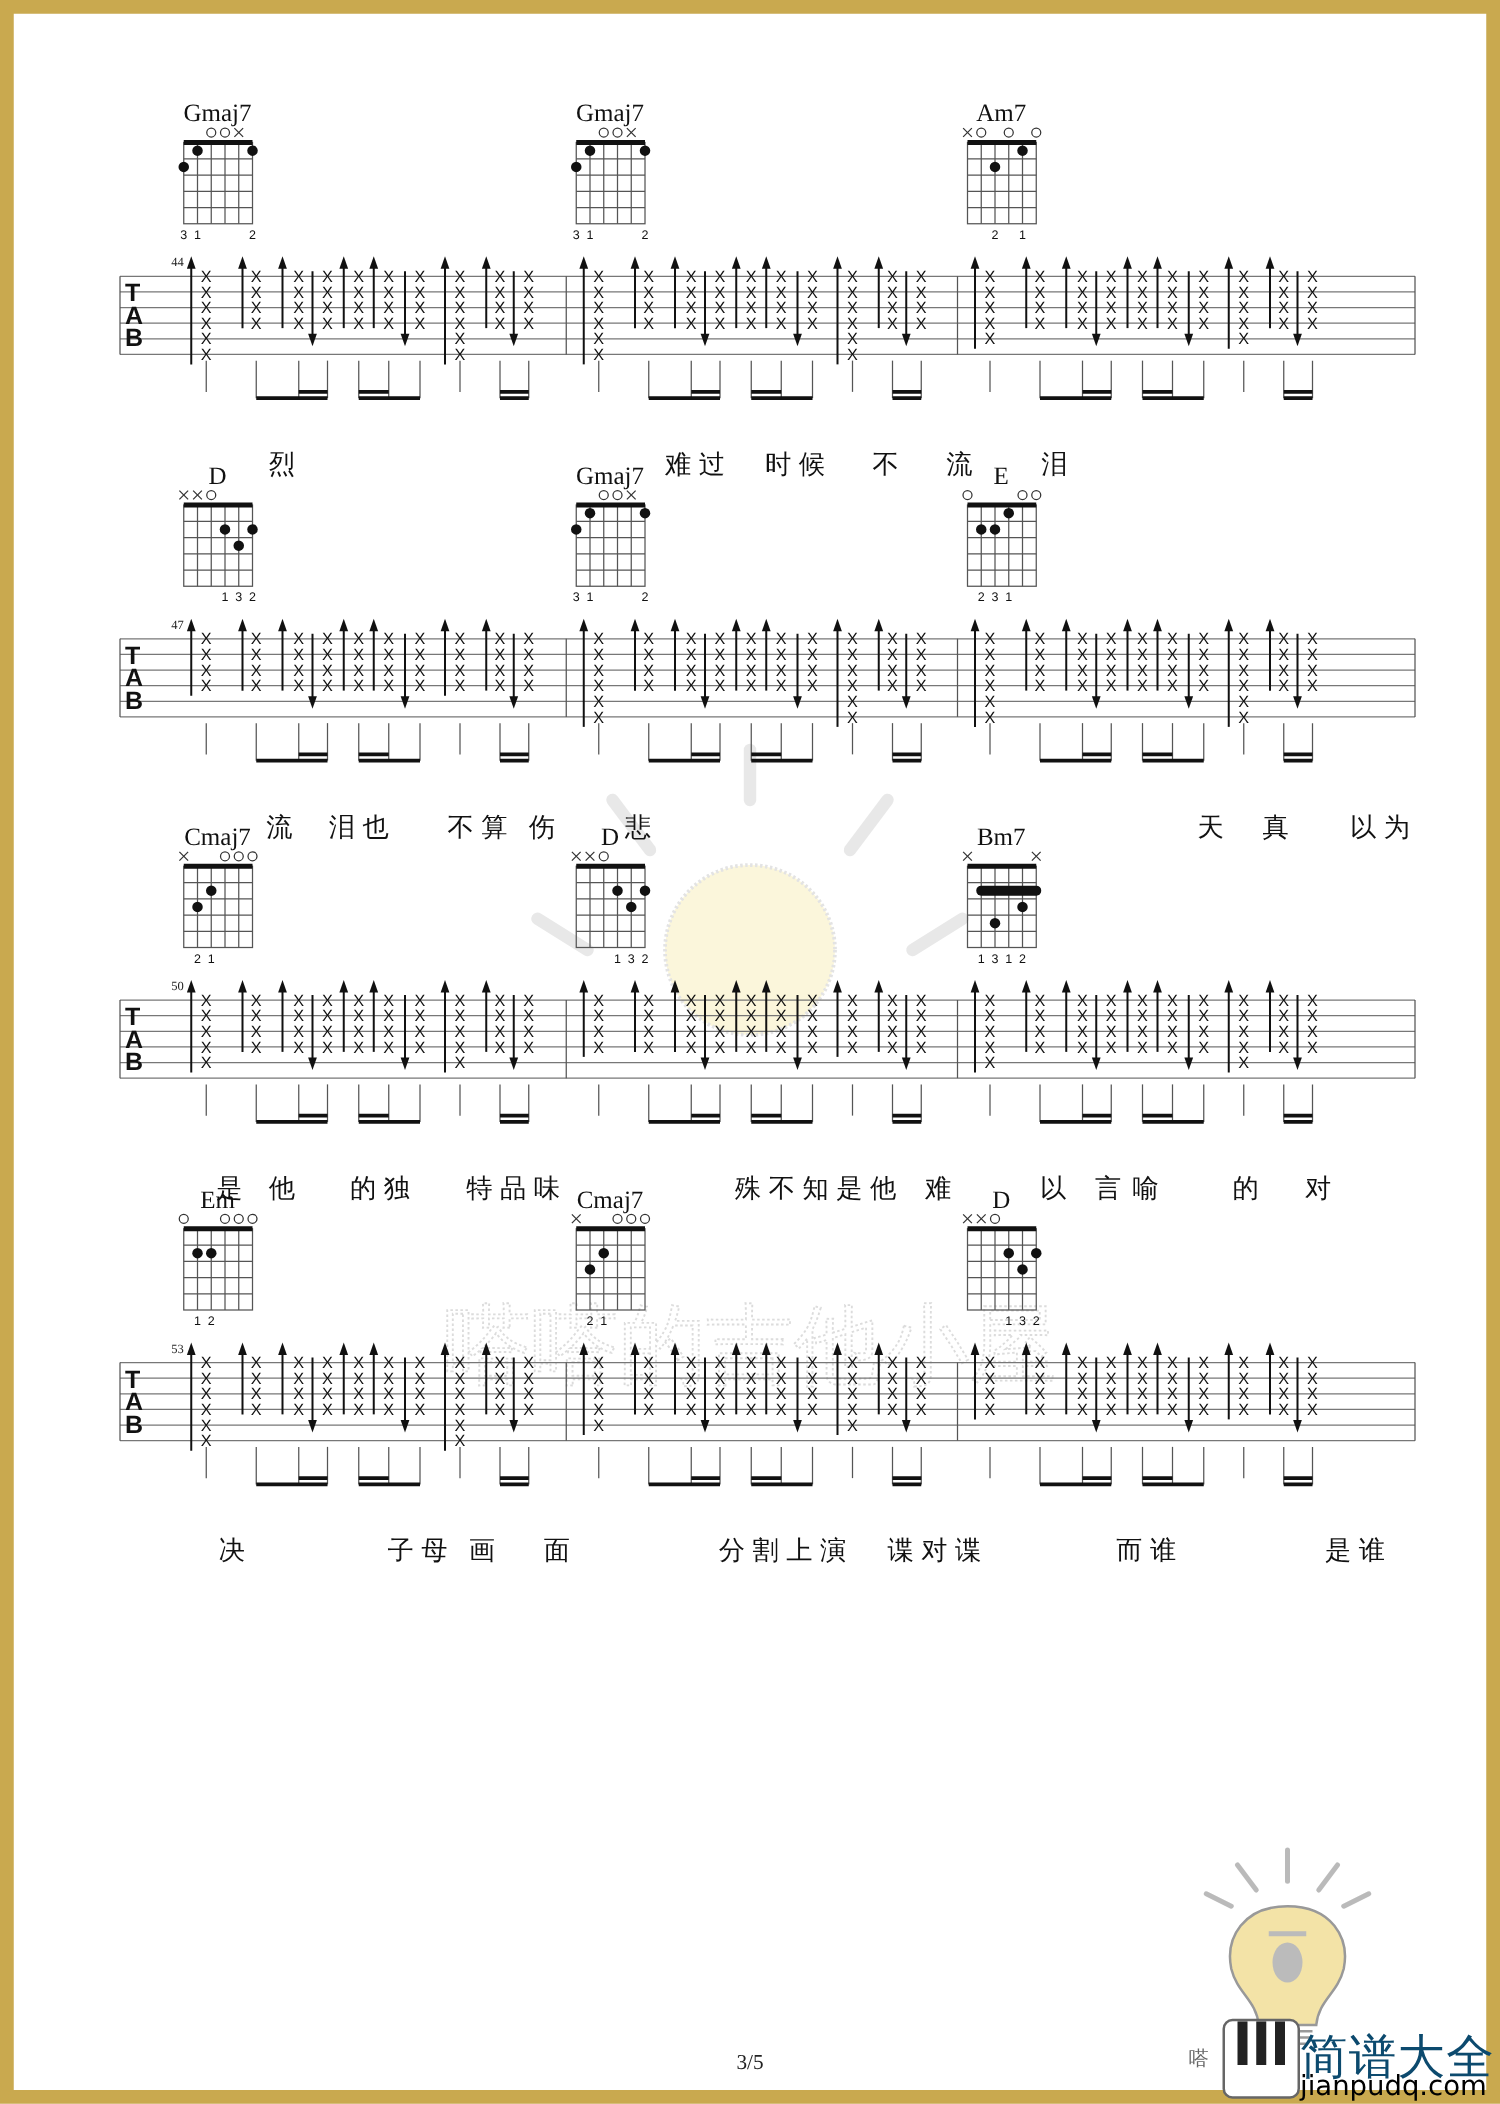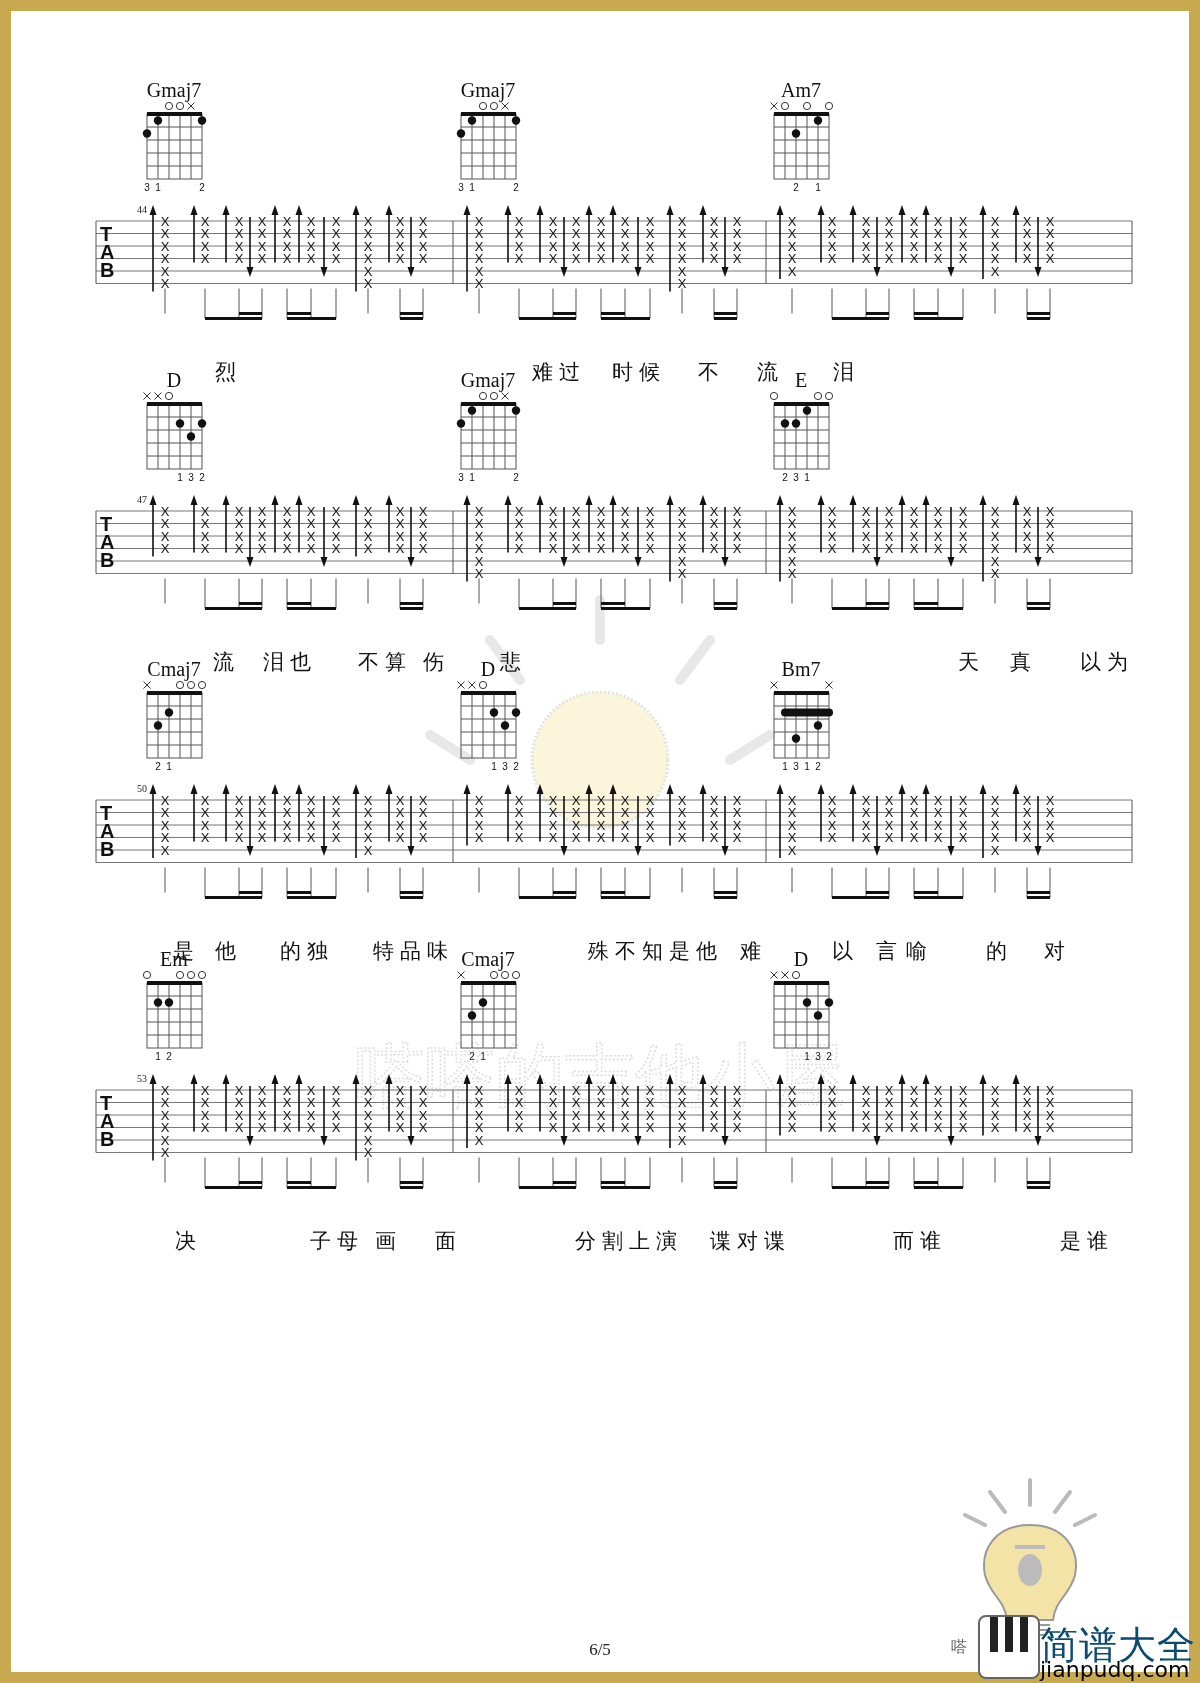--- a/index.html
+++ b/index.html
@@ -1368,13 +1368,13 @@
 </div>
 <div style="position:absolute;left:978px;top:1615px;width:58px;height:60px;border:2px solid #666;border-radius:8px;background:#fff;overflow:hidden;">
   <div style="position:absolute;left:10px;top:0;width:8px;height:35px;background:#222;"></div>
   <div style="position:absolute;left:25px;top:0;width:8px;height:35px;background:#222;"></div>
   <div style="position:absolute;left:40px;top:0;width:8px;height:35px;background:#222;"></div>
 </div>
 <div class="logo-small">嗒</div>
 <div class="logo-text">简谱大全</div>
 <div class="logo-url">jianpudq.com</div>
 
-<div class="pagenum">6/5</div>
+<div class="pagenum">3/5</div>
 
 </body></html>

